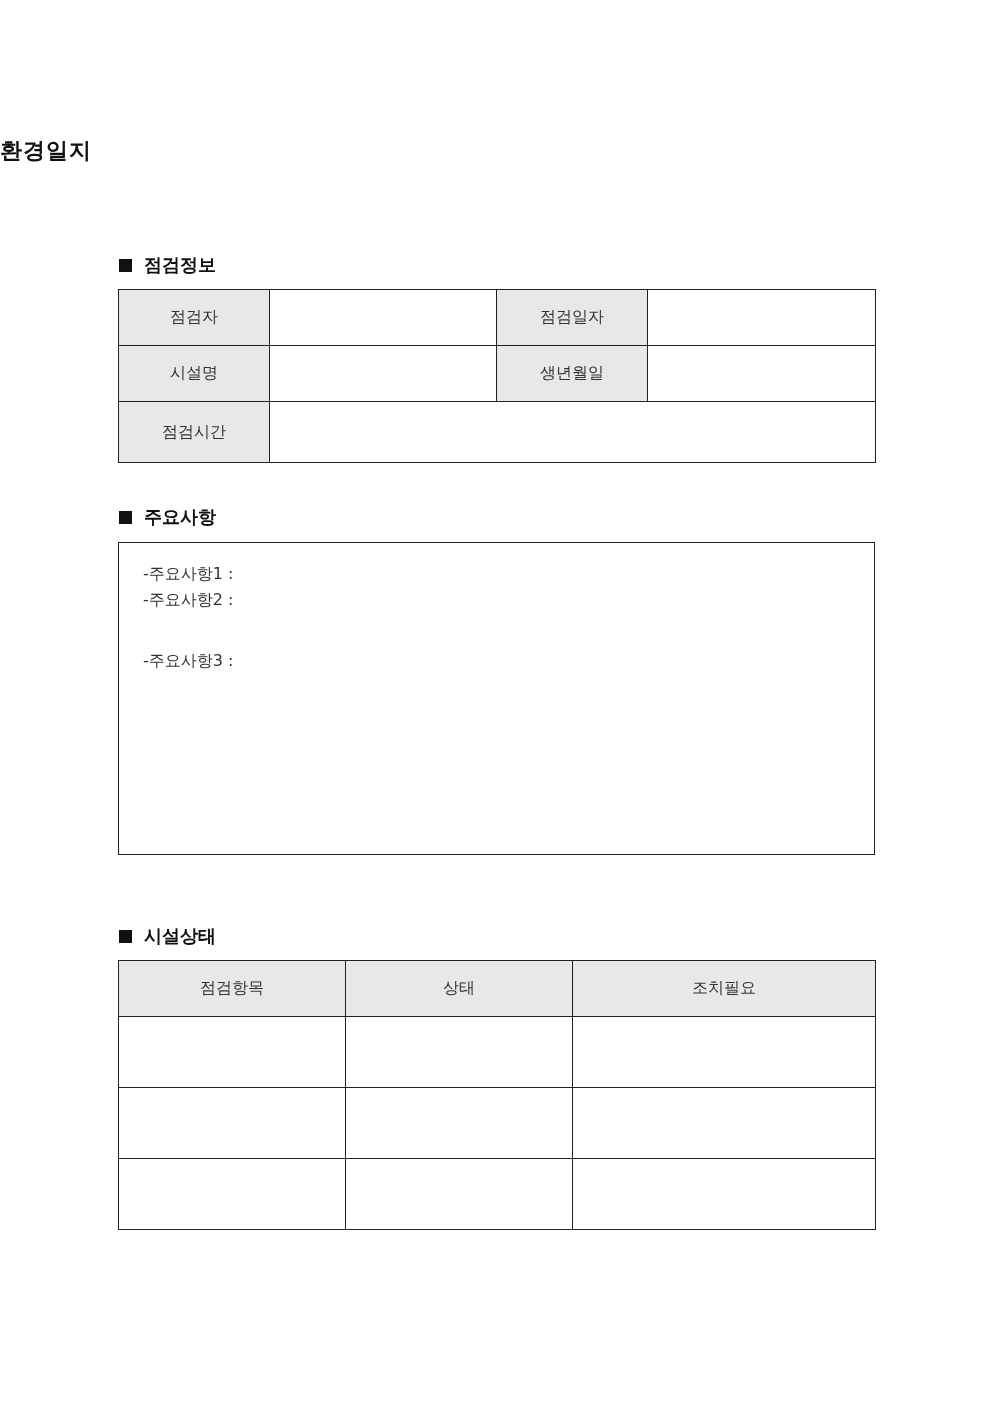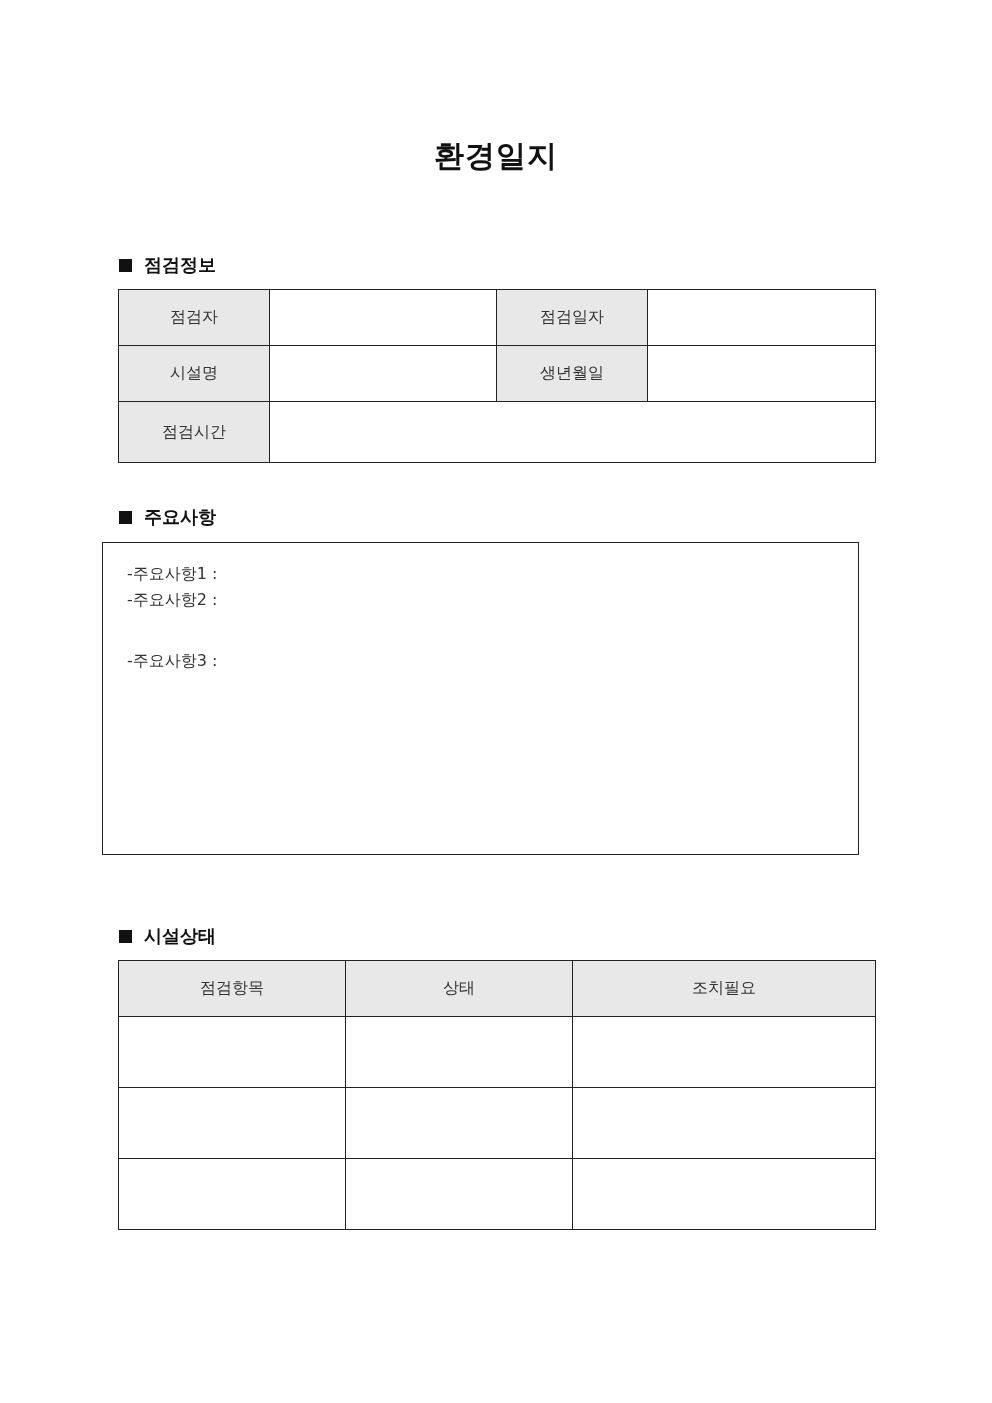--- a/index.html
+++ b/index.html
@@ -1,23 +1,23 @@
 <!DOCTYPE html>
 <html><head>
   <meta charset="utf-8">
   <style>
     html, body { margin: 0; padding: 0; background: #ffffff; }
     body { width: 992px; height: 1403px; position: relative; font-family: "DejaVu Sans", "Liberation Sans", sans-serif; color: #222; }
-    .title { position: absolute; left: 0; width: 992px; top: 136px; text-align: center; font-size: 30px; font-weight: bold; color: #111; letter-spacing: 1px; }
+    .title { position: absolute; left: 0; width: 992px; top: 136px; text-align: left; font-size: 22px; font-weight: bold; color: #111; letter-spacing: 1px; }
     .section-title { position: absolute; left: 119px; font-size: 18px; font-weight: bold; color: #111; display: flex; align-items: center; }
     .section-title .sq { display: inline-block; width: 13px; height: 13px; background: #111; margin-right: 12px; }
     table { border-collapse: collapse; position: absolute; left: 118px; width: 757px; table-layout: fixed; }
     td, th { border: 1.5px solid #222; font-size: 16px; font-weight: normal; text-align: center; color: #333; padding: 17px; }
     .lbl { background: #e8e8e8; }
-    .notes-box { position: absolute; left: 102px; top: 542px; width: 755px; height: 311px; border: 1.5px solid #222; }
+    .notes-box { position: absolute; left: 118px; top: 542px; width: 755px; height: 311px; border: 1.5px solid #222; }
     .notes-box .line { position: absolute; left: 24px; font-size: 16px; color: #333; }
   </style>
 </head>
 <body>
 
 <div class="title">환경일지</div>
 
 <div class="section-title" style="top:253px;">
   <span class="sq"></span>
   <span>점검정보</span>

